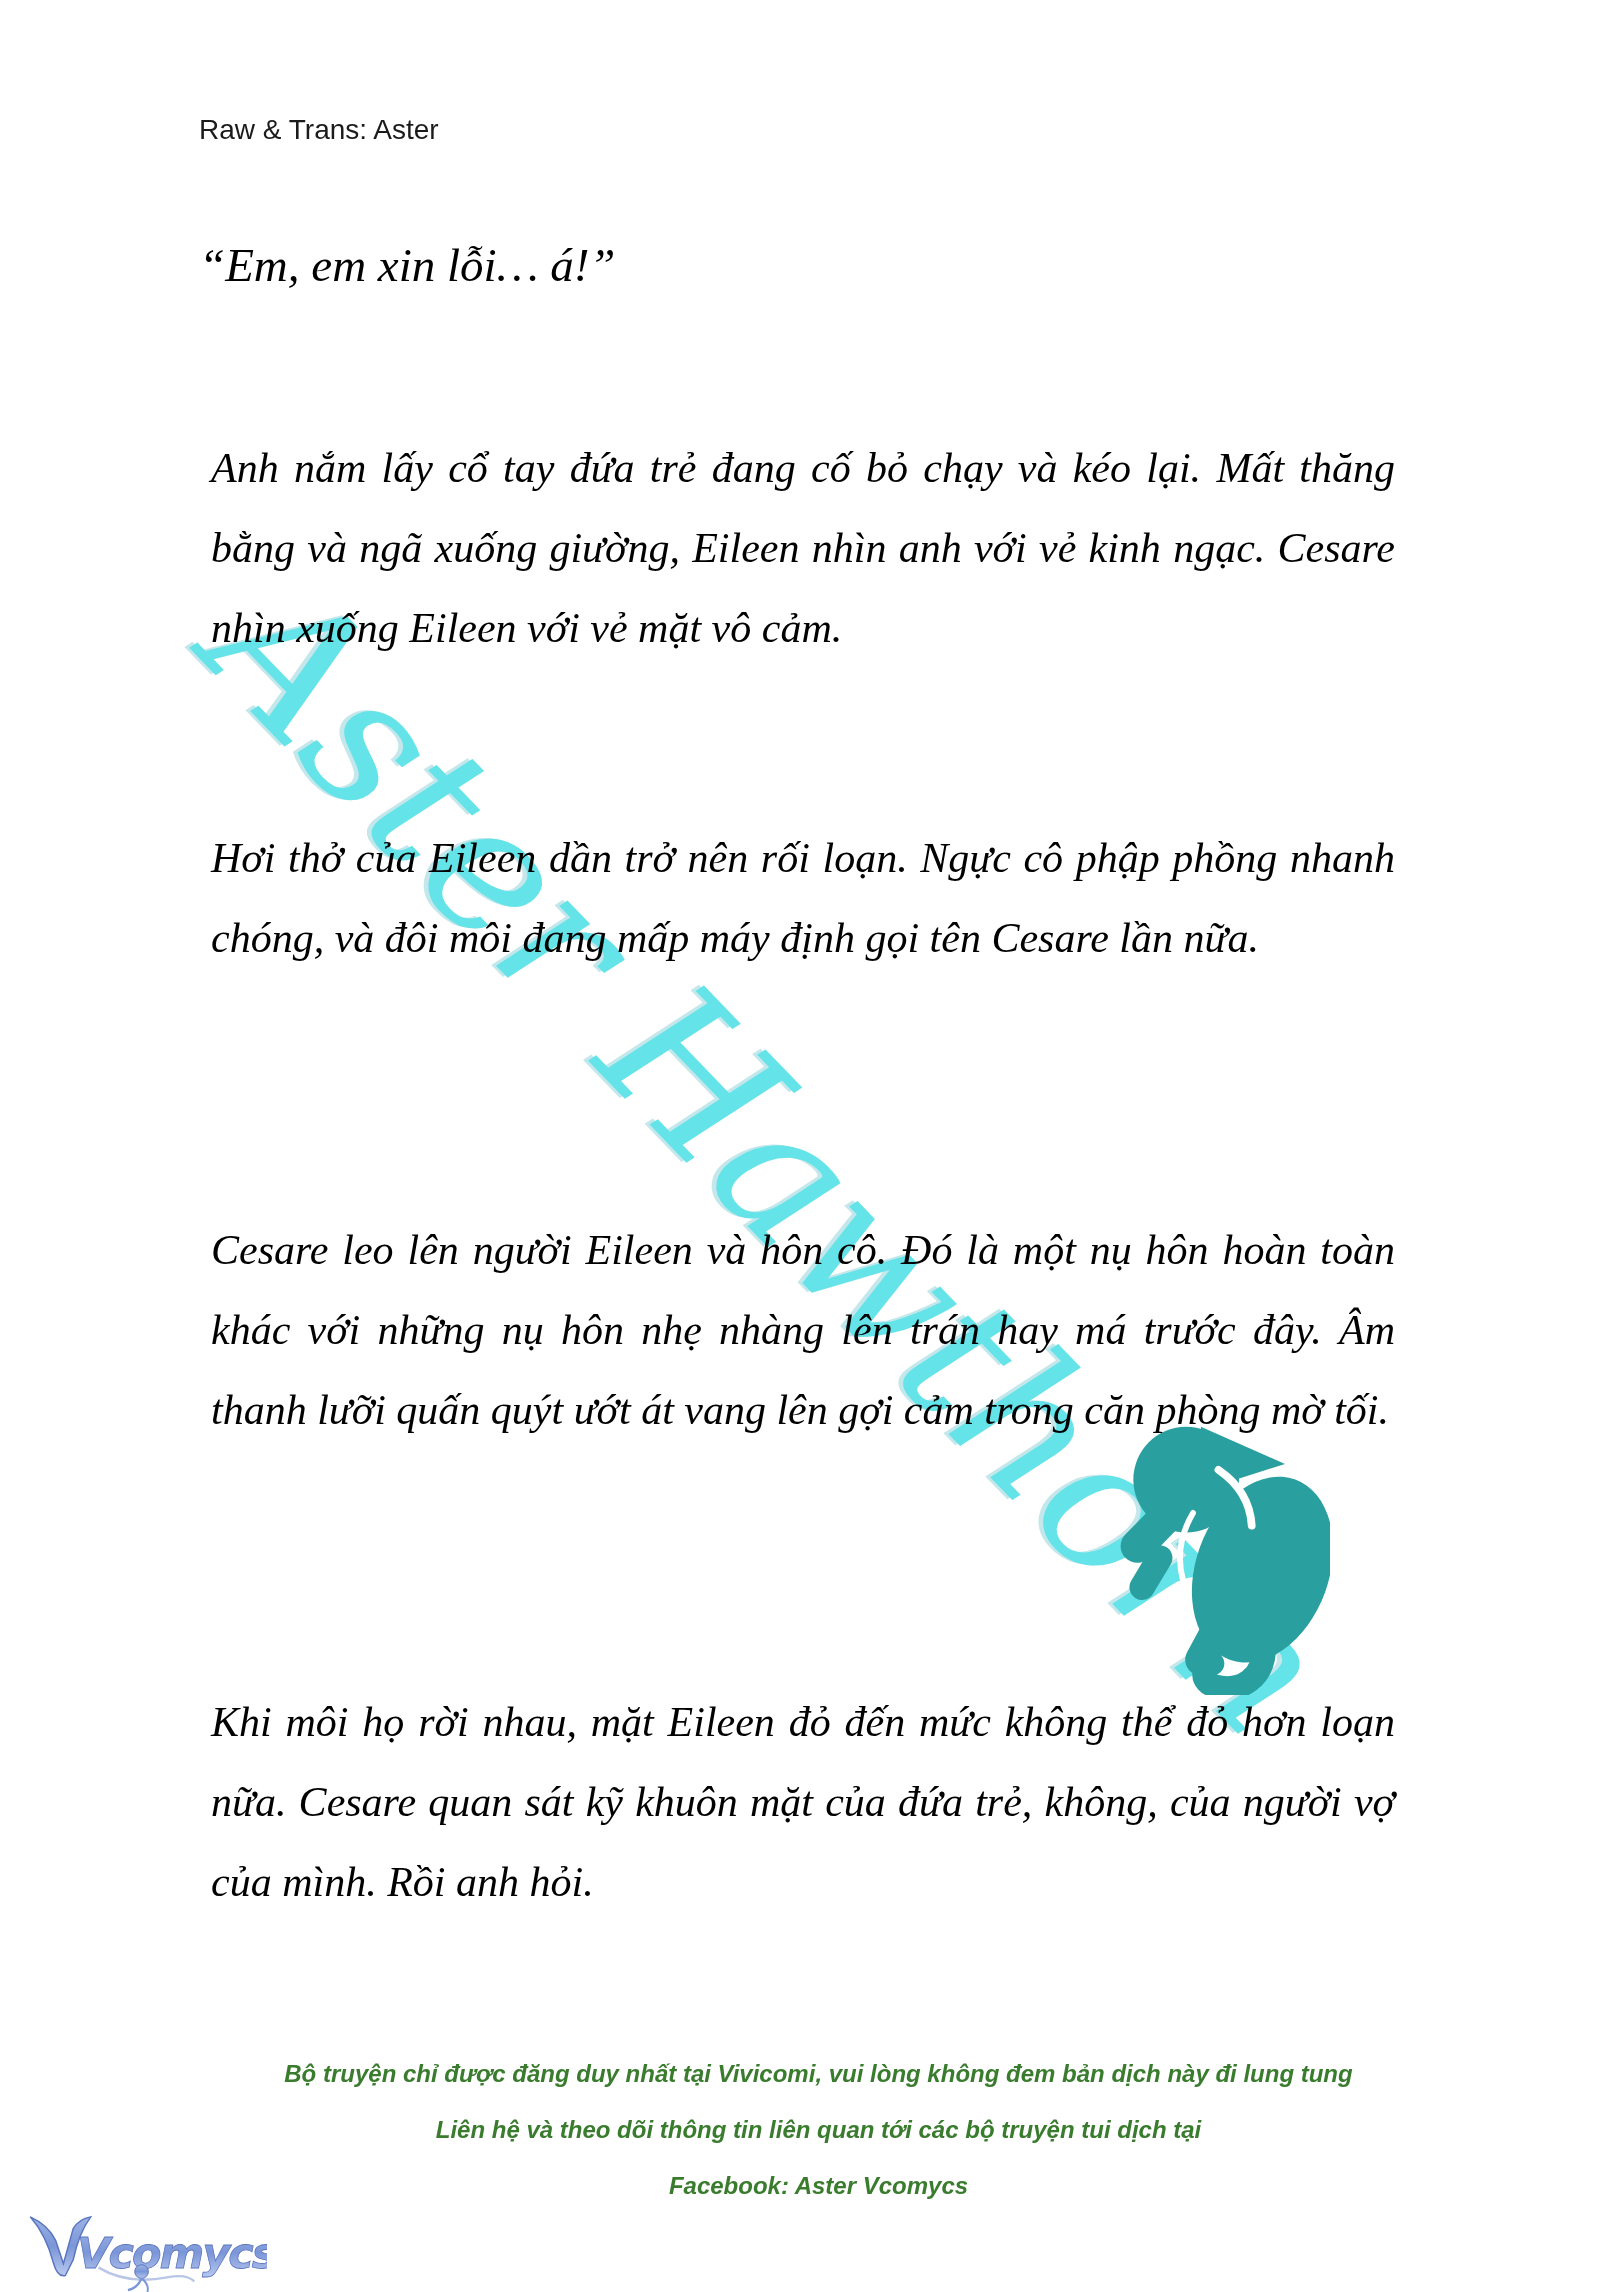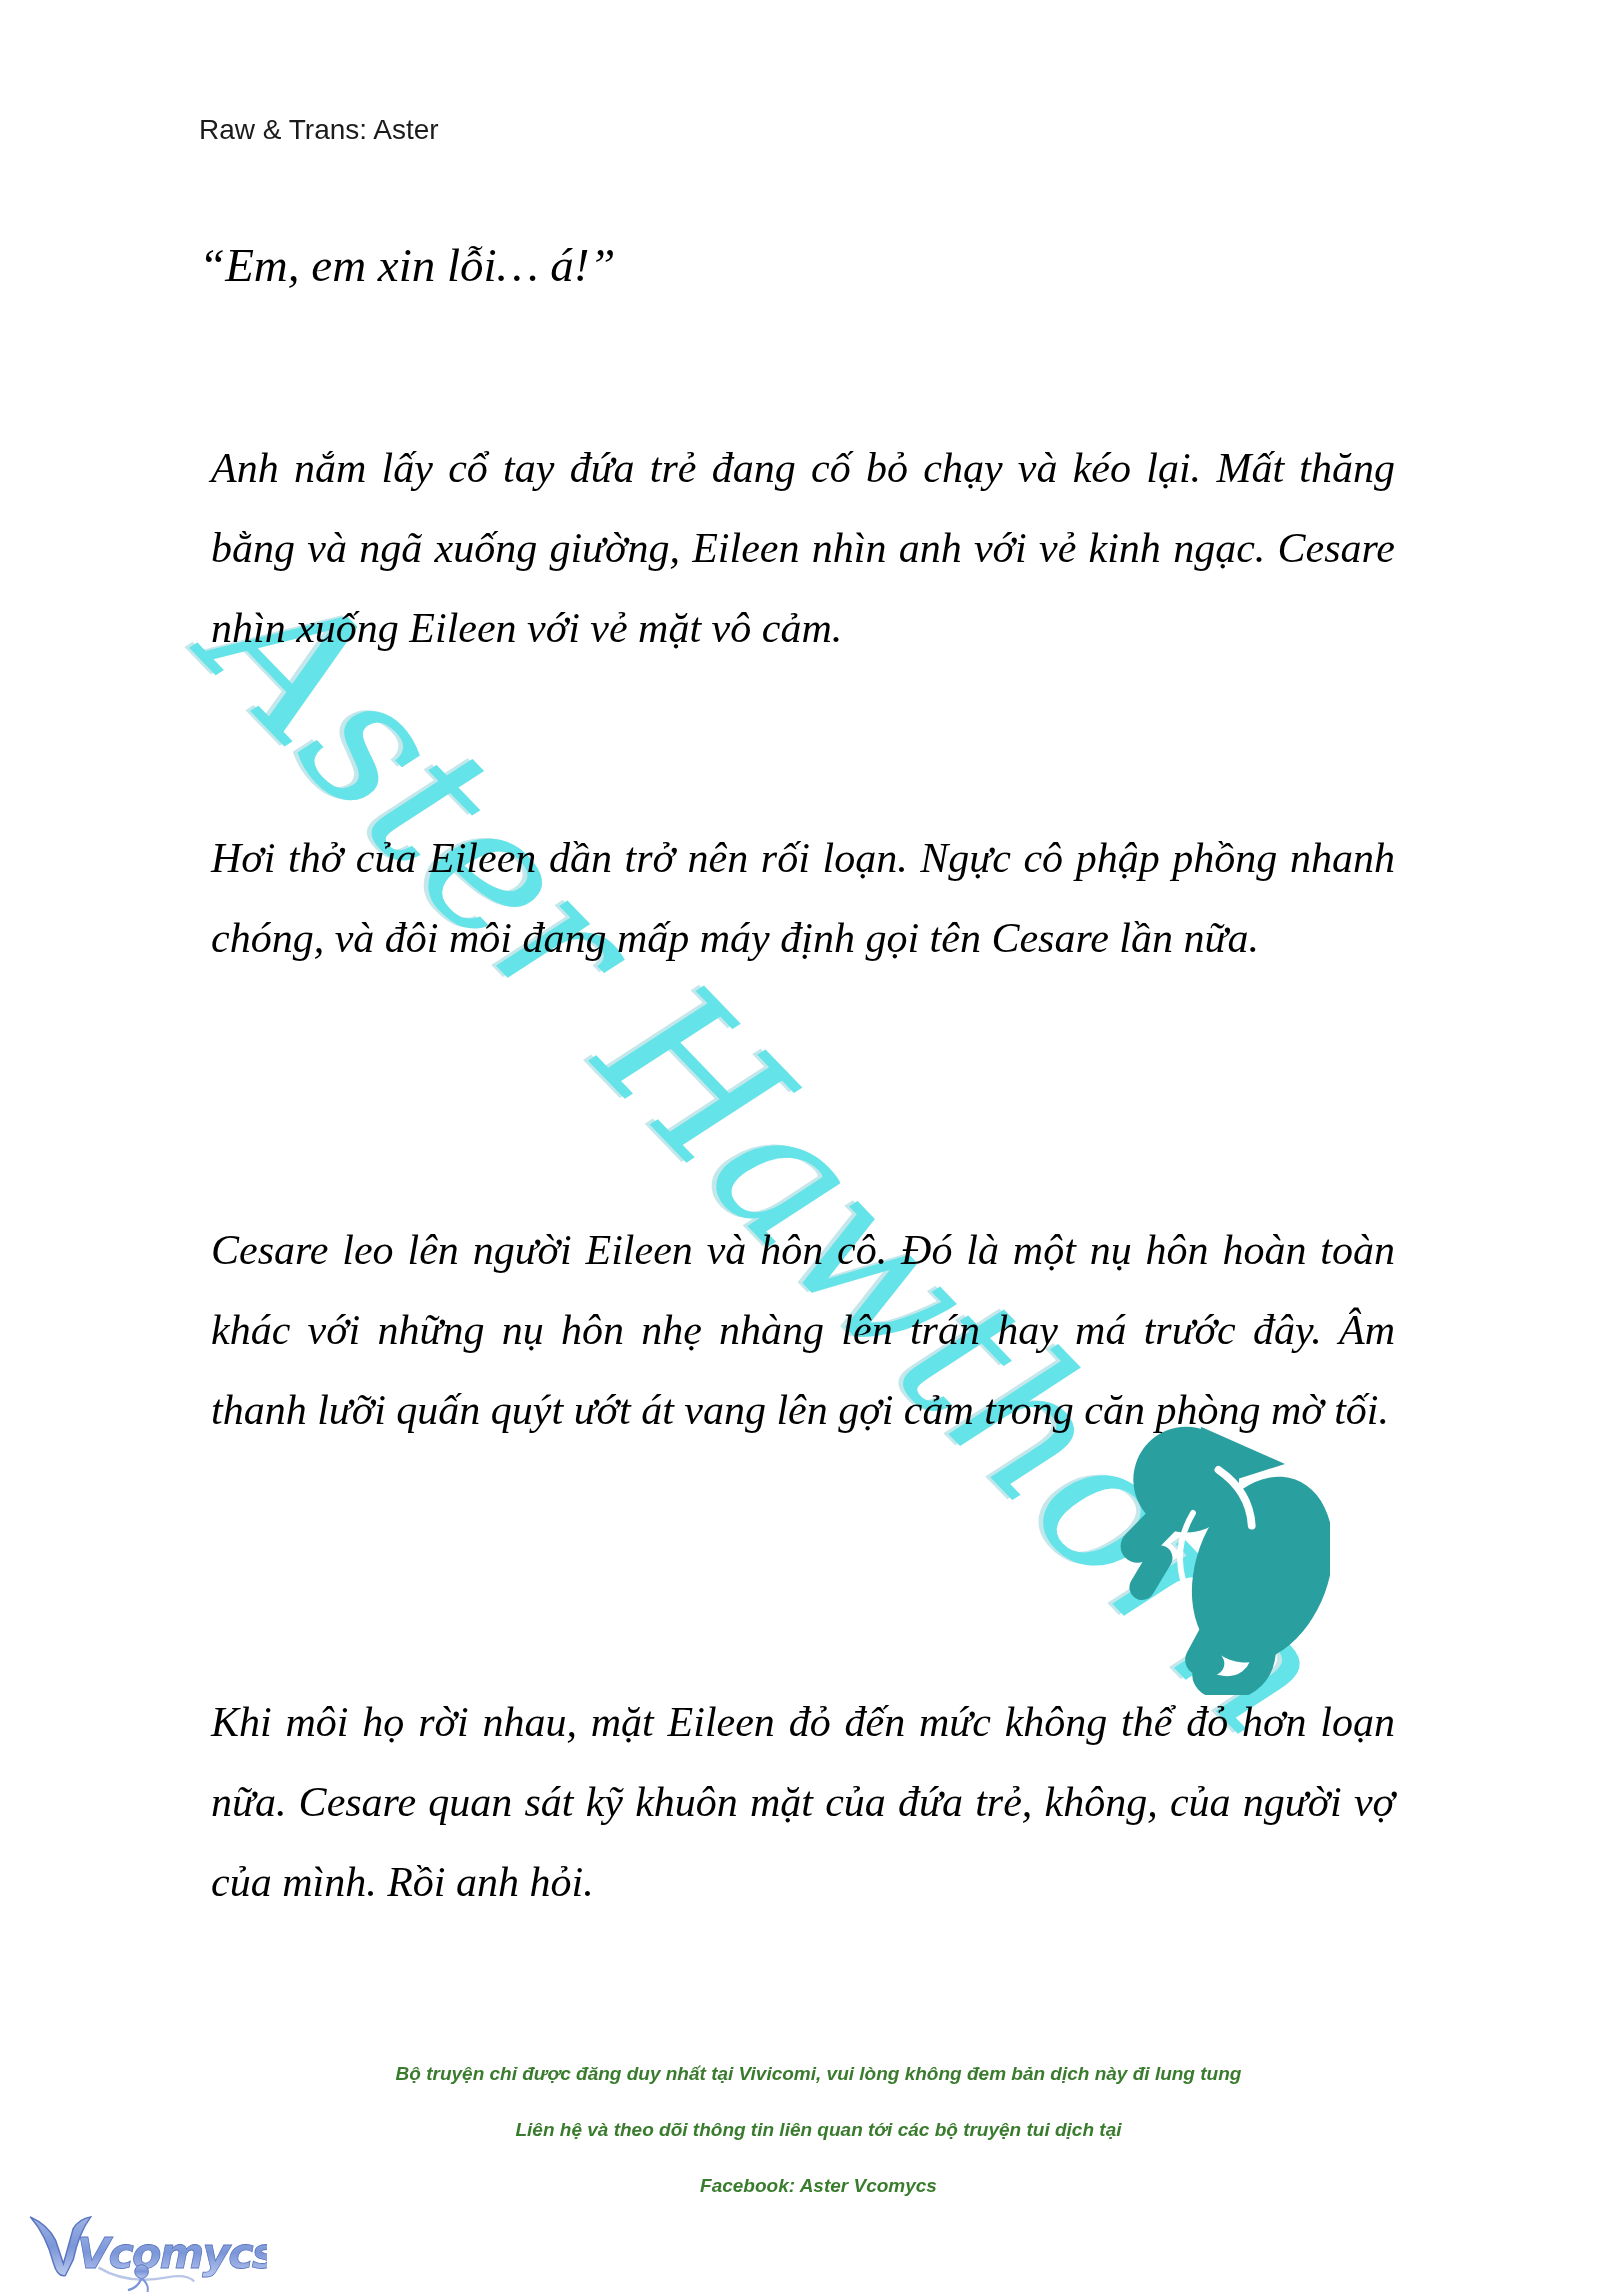--- a/index.html
+++ b/index.html
@@ -54,21 +54,21 @@
   }
   .p1 { top:416px; }
   .p2 { top:806px; }
   .p3 { top:1198px; }
   .p4 { top:1670px; }
   .footer {
     position:absolute; left:16px; right:0; top:2046px;
     text-align:center;
     font-family:"Liberation Sans","DejaVu Sans",sans-serif;
     font-weight:700; font-style:italic;
-    font-size:19px; line-height:56px;
+    font-size:24px; line-height:56px;
     color:#3a7c2e;
   }
   .logo { position:absolute; left:21.6px; top:2211px; }
 </style>
 </head>
 <body>
 
 <div class="page">
 
   <div class="watermark">Aster Hawthorn</div>

